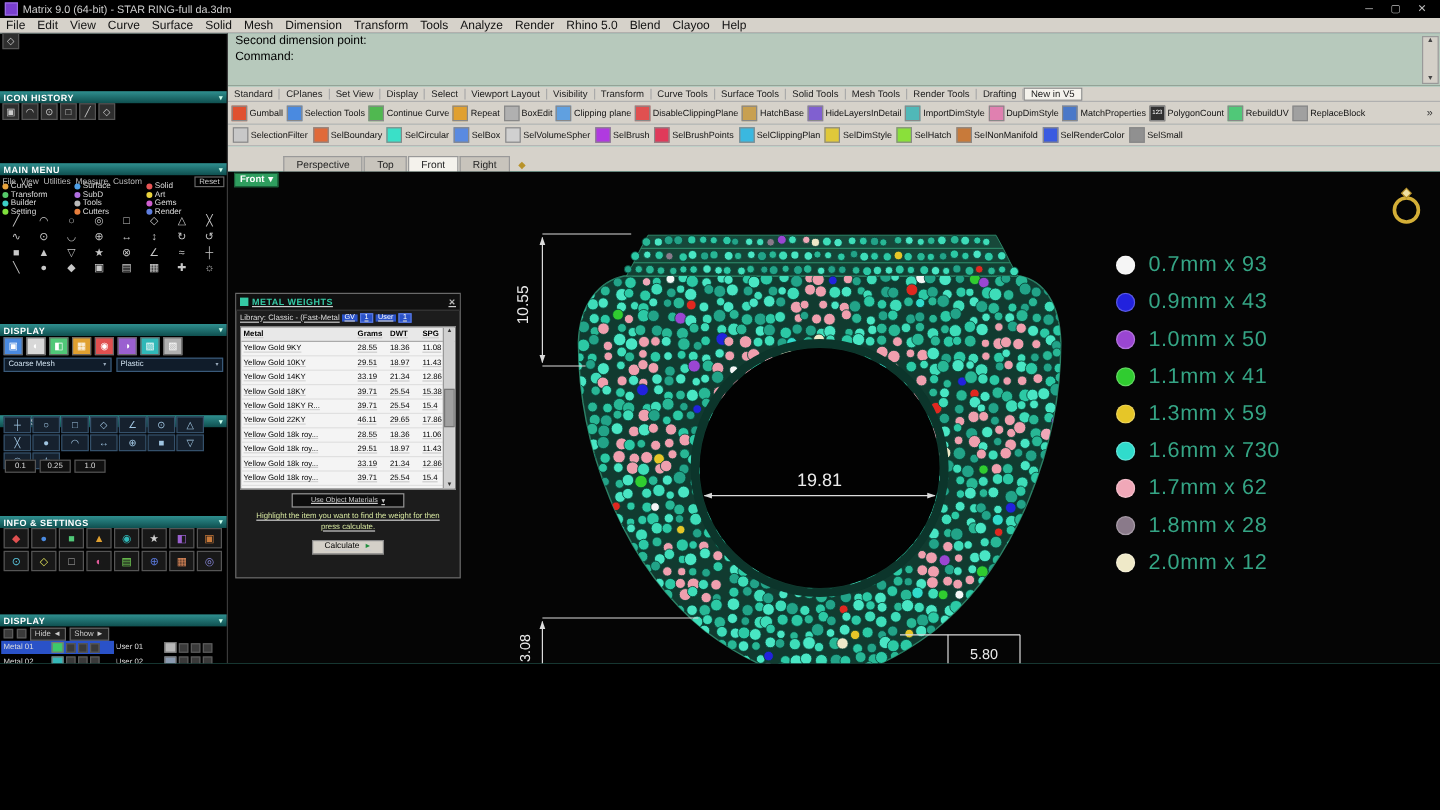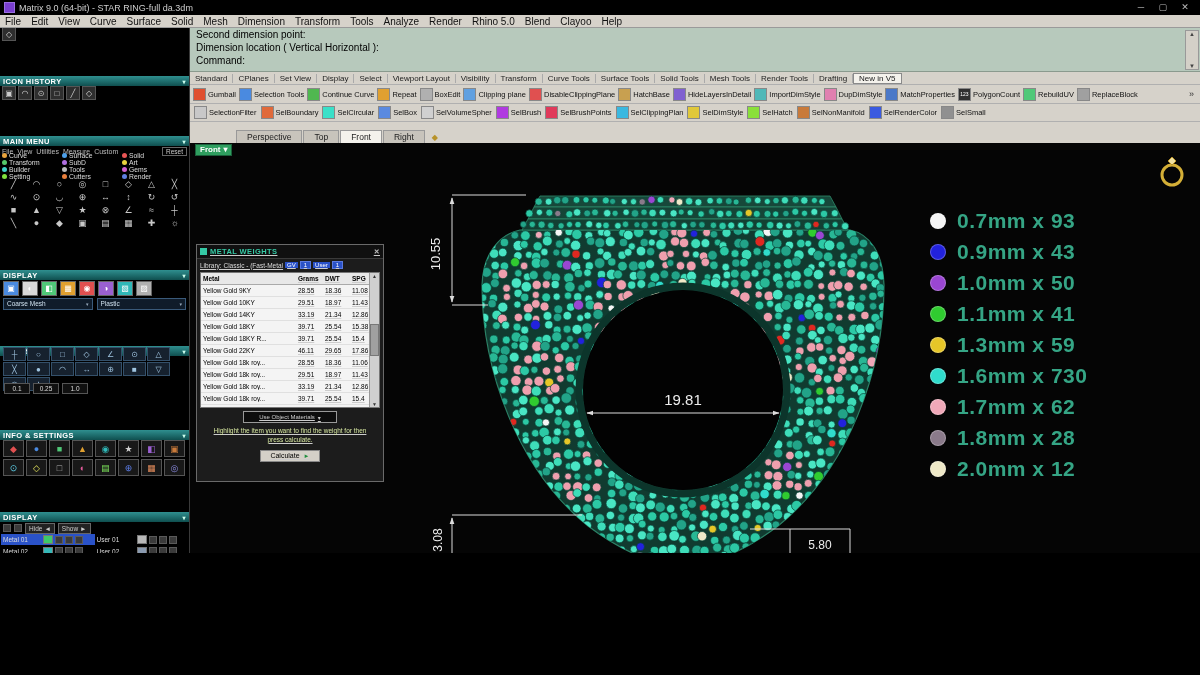--- a/index.html
+++ b/index.html
@@ -29,21 +29,21 @@
   #vtabs{position:absolute;left:190px;top:122px;width:1010px;height:21px;background:#d6d2ca;display:flex;align-items:flex-end;font-size:8.5px;color:#222;box-sizing:border-box;padding:0 2px;}
   #vtabs .vtab{padding:1px 10px;border:1px solid #999;border-bottom:none;margin-right:1px;background:#c8c4bc;}
   #vtab-add{padding:1px 6px;color:#b8932a;font-size:8px;}
   
   #viewport{position:absolute;left:190px;top:143px;width:1010px;height:505px;background:#050505;overflow:hidden;}
   #ring-svg{position:absolute;left:0;top:0;}
   #front-chip{position:absolute;left:5px;top:1px;background:#2f9e5f;color:#fff;font-size:8px;font-weight:bold;padding:0 4px;height:10px;line-height:10px;border:1px solid #1a5f3a;display:flex;align-items:center;gap:3px;}
   #legend{position:absolute;left:740px;top:62px;}
   .legend-row{display:flex;align-items:center;height:31px;}
   .legend-dot{width:16px;height:16px;border-radius:50%;margin-right:11px;border:1px solid rgba(255,255,255,0.25);box-sizing:border-box;flex:0 0 auto;}
-  .legend-label{font-size:21px;font-weight:700;letter-spacing:0.5px;white-space:nowrap;}
+  .legend-label{font-size:18px;font-weight:400;letter-spacing:0.5px;white-space:nowrap;}
   
   #mw{position:absolute;left:6px;top:101px;width:188px;height:238px;background:#1c1c1c;border:1px solid #6a6a6a;box-sizing:border-box;color:#ccc;text-decoration:underline;}
   .mw-title{height:13px;background:#101010;border-bottom:1px solid #3a3a3a;display:flex;align-items:center;padding:0 3px;font-size:7.5px;font-weight:bold;color:#35c9a5;letter-spacing:0.4px;}
   .mw-title .mw-ico{width:7px;height:7px;background:#35c9a5;margin-right:3px;}
   .mw-close{margin-left:auto;color:#bbb;font-size:7px;}
   .mw-lib{display:flex;align-items:center;gap:2px;font-size:6.5px;color:#ddd;padding:2px 3px;}
   .mw-chip{background:#2a52c8;color:#fff;padding:0 2px;font-size:6px;}
   .mw-chipv{background:#2a52c8;color:#fff;padding:0 3px;font-size:6px;border:1px solid #5a7ae0;}
   .mw-table{margin:1px 3px;background:#f4f4f4;border:1px solid #777;height:134px;position:relative;overflow:hidden;}
   .mw-head{display:flex;font-size:6.5px;font-weight:bold;color:#000;border-bottom:1px solid #aaa;background:#e8e8e8;height:11px;align-items:center;}
@@ -657,21 +657,20 @@
       <span class="sl-track">
           <span class="sl-thumb"></span>
         </span>
       <span class="sl-ar">►</span>
     </div>
     <div class="sb-fill"></div>
   </div>
 
   <div id="cmdarea">
     <div class="cl">Second dimension point:</div>
-    <div class="cl">Dimension location ( Vertical  Horizontal ):</div>
     <div class="cl">Command:</div>
     <div id="cmd-scroll">
       <span>▲</span>
       <span>▼</span>
     </div>
   </div>
 
   <div id="tabsrow">
       <span class="tab">Standard</span>
       <span class="tab">CPlanes</span>

